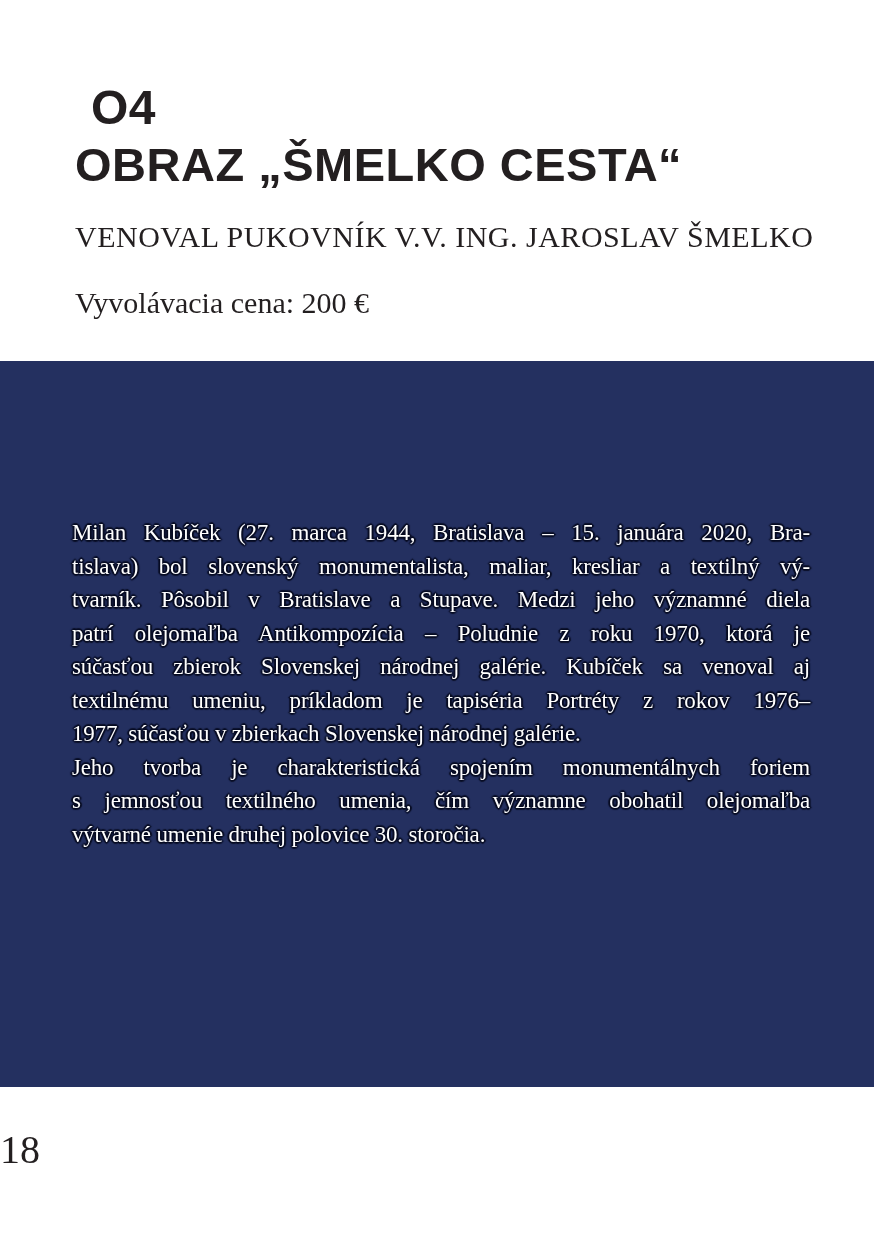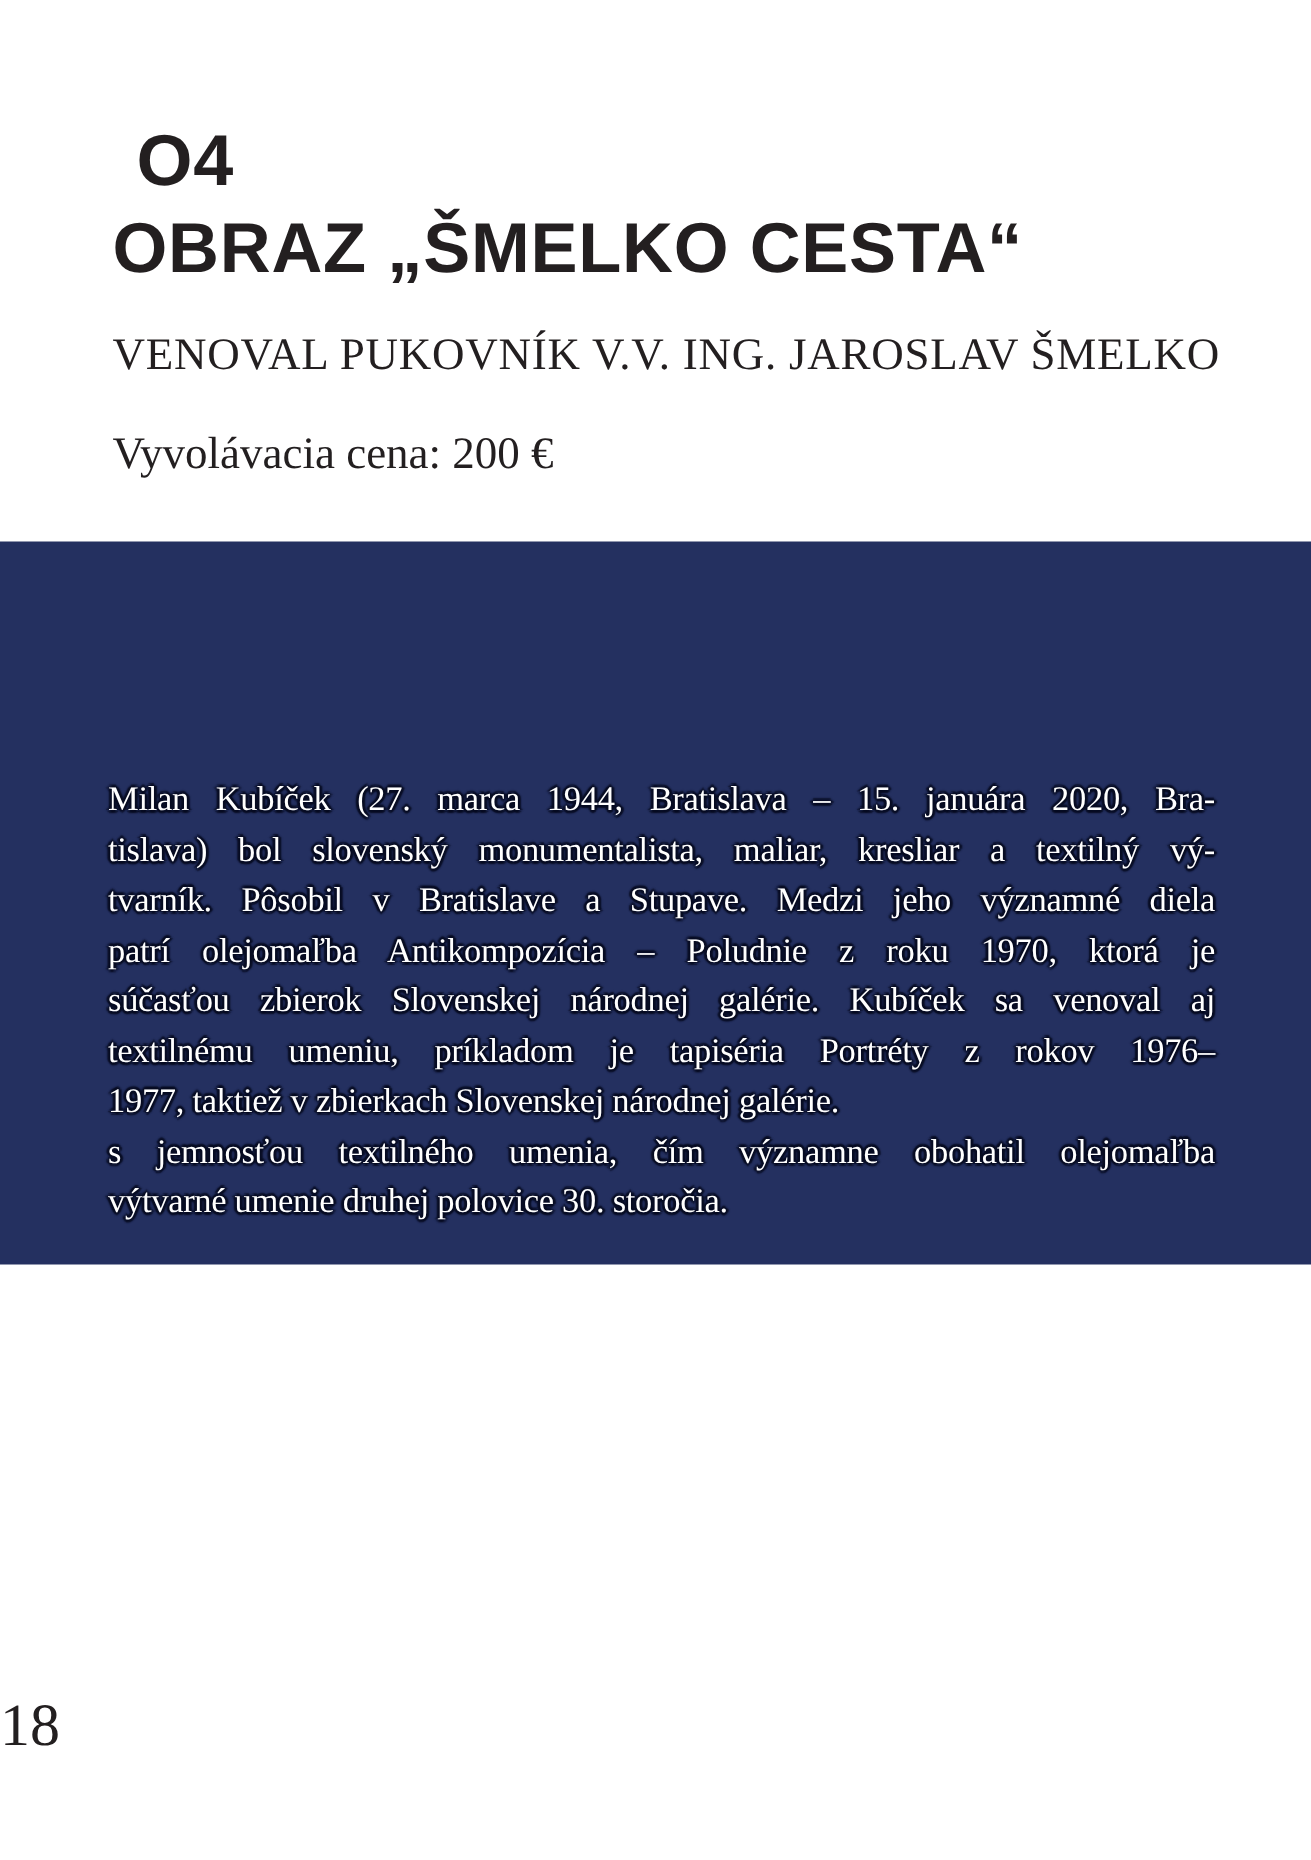--- a/index.html
+++ b/index.html
@@ -63,21 +63,21 @@
     font-size: 30px;
     line-height: 1.2;
     color: #231f20;
     white-space: nowrap;
   }
   .bio-panel {
     position: absolute;
     left: 0;
     top: 361px;
     width: 874px;
-    height: 482px;
+    height: 726px;
     background: #243060;
   }
   .bio-text {
     position: absolute;
     left: 72px;
     top: 155px;           
     width: 738px;
     font-family: "Liberation Serif", serif;
     font-size: 23px;
     line-height: 33.5px;
@@ -127,21 +127,22 @@
   <div class="starting-price">Vyvolávacia cena: 200 €</div>
 
   <section class="bio-panel" style="background: rgb(36, 48, 96);">
     <div class="bio-text" id="bio-text" style="color: rgb(255, 255, 255);">
         <div class="bio-line j">Milan Kubíček (27. marca 1944, Bratislava – 15. januára 2020, Bra-</div>
         <div class="bio-line j">tislava) bol slovenský monumentalista, maliar, kresliar a textilný vý-</div>
         <div class="bio-line j">tvarník. Pôsobil v Bratislave a Stupave. Medzi jeho významné diela</div>
         <div class="bio-line j">patrí olejomaľba Antikompozícia – Poludnie z roku 1970, ktorá je</div>
         <div class="bio-line j">súčasťou zbierok Slovenskej národnej galérie. Kubíček sa venoval aj</div>
         <div class="bio-line j">textilnému umeniu, príkladom je tapiséria Portréty z rokov 1976–</div>
-        <div class="bio-line">1977, taktiež v zbierkach Slovenskej národnej galérie.</div>
+        <div class="bio-line">1977, súčasťou v zbierkach Slovenskej národnej galérie.</div>
+        <div class="bio-line j">Jeho tvorba je charakteristická spojením monumentálnych foriem</div>
         <div class="bio-line j">s jemnosťou textilného umenia, čím významne obohatil olejomaľba</div>
         <div class="bio-line">výtvarné umenie druhej polovice 30. storočia.</div>
       </div>
   </section>
 
   <div class="page-number">18</div>
 
 </main>
 
 </body></html>

